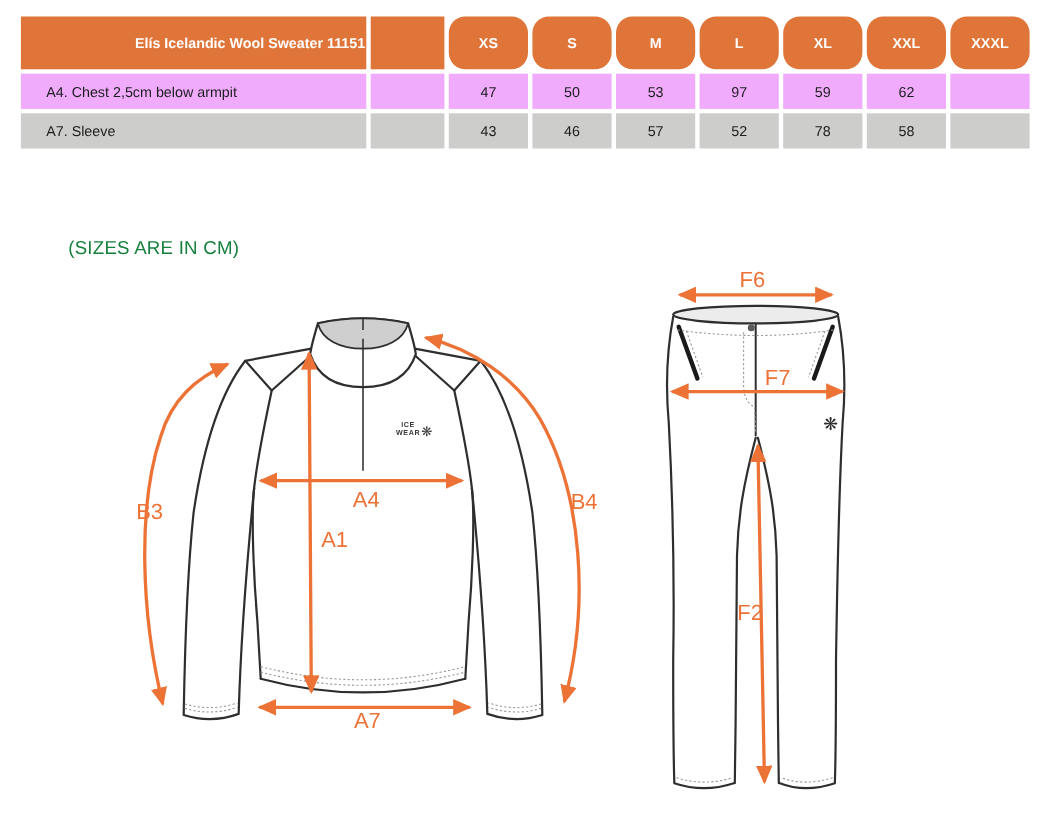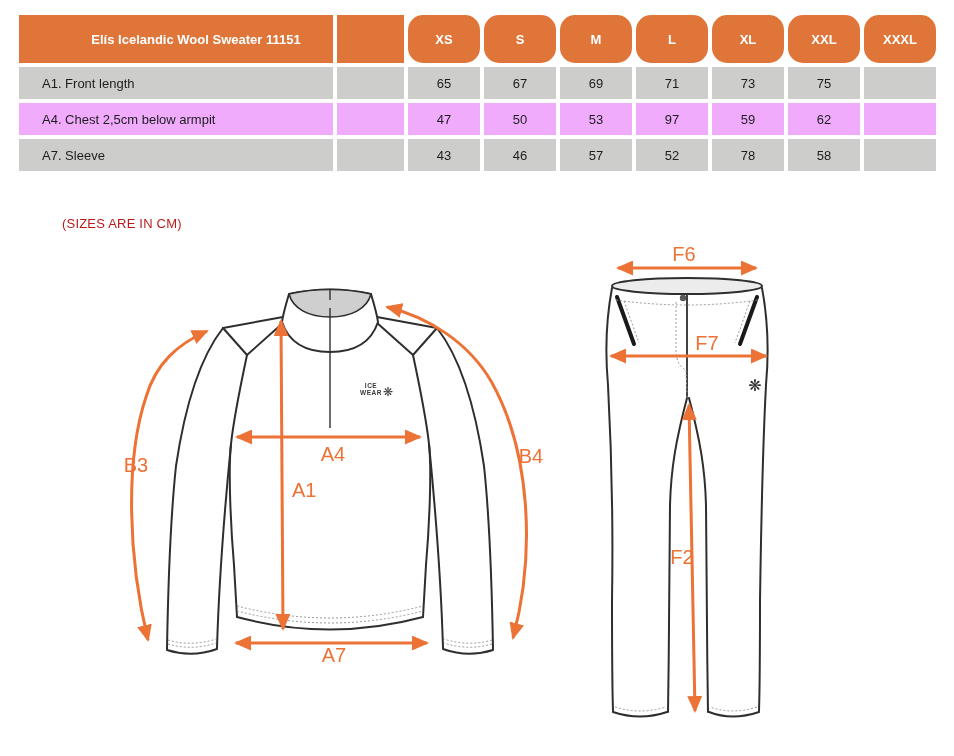--- a/index.html
+++ b/index.html
@@ -10,33 +10,33 @@
   .abs{position:absolute;}
   
   table.size-table{
     position:absolute;left:15px;top:11px;
     border-collapse:separate;border-spacing:4px;table-layout:fixed;
   }
   table.size-table th{
     background:#DF7539;color:#ffffff;font-size:13px;font-weight:bold;
     height:46px;vertical-align:middle;
   }
-  table.size-table th.title-cell{text-align:center;padding-left:41px;}
+  table.size-table th.title-cell{text-align:right;padding-left:41px;}
   table.size-table th.size-head{text-align:center;border-radius:15px;}
   table.size-table td{
     height:30px;vertical-align:middle;font-size:13px;color:#1d1d1d;
   }
   tr.row-dark td{background:#CDCDCB;}
   tr.row-light td{background:#f0abfc;}
   td.row-label{text-align:left;padding-left:23px;}
   td.val{text-align:center;}
   
   .sizes-note{
     position:absolute;left:62px;top:216px;
-    color:#b91c1c;font-size:13px;letter-spacing:.2px;
+    color:#15803d;font-size:17px;letter-spacing:.2px;
   }
   svg text{font-family:"Liberation Sans",sans-serif;}
   .measure-label{fill:#EC7236;font-size:20px;}
   .logo-text{fill:#3a3a3a;font-weight:bold;}
 </style>
 </head>
 <body>
 
 <table class="size-table">
   <colgroup>
@@ -54,31 +54,20 @@
       <tr>
     <th class="title-cell">Elís Icelandic Wool Sweater 11151</th>
     <th></th>
     <th class="size-head">XS</th>
     <th class="size-head">S</th>
     <th class="size-head">M</th>
     <th class="size-head">L</th>
     <th class="size-head">XL</th>
     <th class="size-head">XXL</th>
     <th class="size-head">XXXL</th>
-  </tr>
-  <tr class="row-dark">
-    <td class="row-label">A1. Front length</td>
-    <td></td>
-    <td class="val">65</td>
-    <td class="val">67</td>
-    <td class="val">69</td>
-    <td class="val">71</td>
-    <td class="val">73</td>
-    <td class="val">75</td>
-    <td class="val"></td>
   </tr>
   <tr class="row-light">
     <td class="row-label">A4. Chest 2,5cm below armpit</td>
     <td></td>
     <td class="val">47</td>
     <td class="val">50</td>
     <td class="val">53</td>
     <td class="val">97</td>
     <td class="val">59</td>
     <td class="val">62</td>

